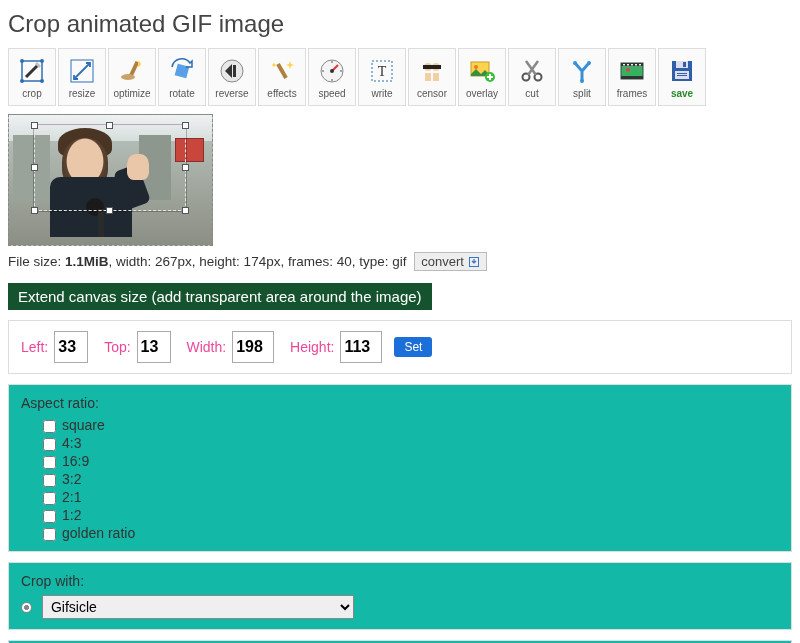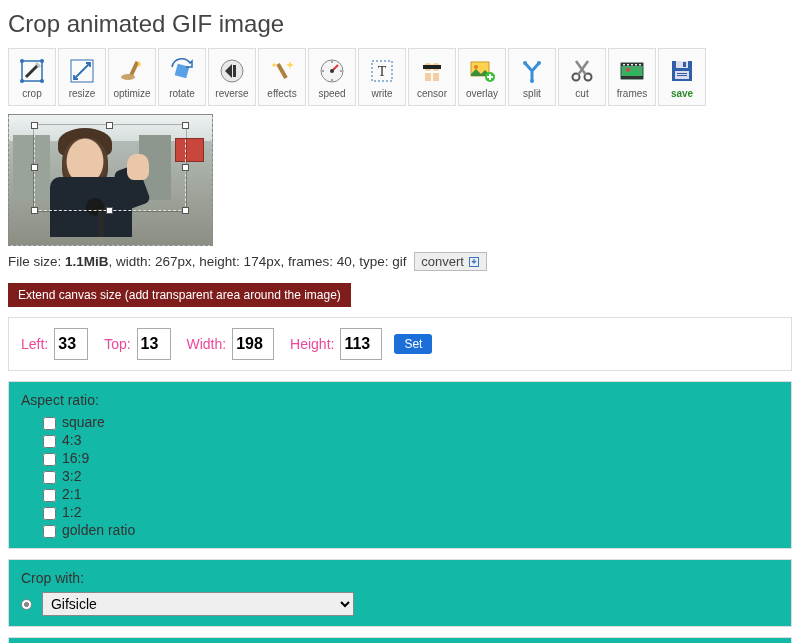--- a/index.html
+++ b/index.html
@@ -94,22 +94,22 @@
   .h-bl{bottom:-4px;left:-4px}.h-bm{bottom:-4px;left:calc(50% - 4px)}.h-br{bottom:-4px;right:-4px}
 
   .fileinfo { font-size: 13.5px; color:#333; margin-bottom: 12px;}
   .fileinfo .convert-btn {
     display:inline-block; padding:1px 6px; border:1px solid #bbb; background:#eee;
     margin-left:4px; font-size:13px; color:#444; cursor:pointer;
   }
   .fileinfo .convert-btn svg { vertical-align: -2px; }
 
   .blue-btn {
-    display:inline-block; background:#7f1d1d; color:#fff;
-    border:none; padding:5px 10px; font-size:12px; cursor:pointer;
+    display:inline-block; background:#14532d; color:#fff;
+    border:none; padding:5px 10px; font-size:15px; cursor:pointer;
   }
   .extend-box { margin-bottom:10px; }
 
   .panel {
     border:1px solid #ddd; background:#14b8a6;
     padding: 10px 12px; margin-bottom: 10px;
   }
   .panel.dims { background:#fff; }
   .dims-row { display:flex; align-items:center; gap:6px; font-size:14px;}
   .dims-row label { color:#ec4899; }
@@ -244,37 +244,37 @@
           <path d="M3 17l5-5 5 5 4-4 4 4v2H3z" fill="#3b8e3b"></path>
           <circle cx="22" cy="20" r="5" fill="#3bbf3b"></circle>
           <path d="M22 17v6M19 20h6" stroke="#fff" stroke-width="2"></path>
         </svg>
       </div>
       <div class="tool-label">overlay</div>
     </div>
     <div class="tool">
       <div class="tool-icon">
         <svg width="28" height="28" viewBox="0 0 28 28">
+          <circle cx="8" cy="20" r="3.5" fill="none" stroke="#555" stroke-width="2"></circle>
+          <circle cx="20" cy="20" r="3.5" fill="none" stroke="#555" stroke-width="2"></circle>
+          <path d="M10 18L20 4M18 18L8 4" stroke="#888" stroke-width="2.5"></path>
+        </svg>
+      </div>
+      <div class="tool-label">cut</div>
+    </div>
+    <div class="tool">
+      <div class="tool-icon">
+        <svg width="28" height="28" viewBox="0 0 28 28">
           <path d="M14 24V14l-7-8M14 14l7-8" fill="none" stroke="#3a8fd6" stroke-width="3"></path>
           <circle cx="7" cy="6" r="2" fill="#3a8fd6"></circle>
           <circle cx="21" cy="6" r="2" fill="#3a8fd6"></circle>
           <circle cx="14" cy="24" r="2" fill="#3a8fd6"></circle>
         </svg>
       </div>
       <div class="tool-label">split</div>
-    </div>
-    <div class="tool">
-      <div class="tool-icon">
-        <svg width="28" height="28" viewBox="0 0 28 28">
-          <circle cx="8" cy="20" r="3.5" fill="none" stroke="#555" stroke-width="2"></circle>
-          <circle cx="20" cy="20" r="3.5" fill="none" stroke="#555" stroke-width="2"></circle>
-          <path d="M10 18L20 4M18 18L8 4" stroke="#888" stroke-width="2.5"></path>
-        </svg>
-      </div>
-      <div class="tool-label">cut</div>
     </div>
     <div class="tool">
       <div class="tool-icon">
         <svg width="28" height="28" viewBox="0 0 28 28">
           <rect x="3" y="6" width="22" height="16" fill="#4a6" stroke="#254"></rect>
           <rect x="3" y="6" width="22" height="3" fill="#333"></rect>
           <rect x="3" y="19" width="22" height="3" fill="#333"></rect>
           <rect x="5" y="7" width="2" height="1.5" fill="#eee"></rect>
           <rect x="9" y="7" width="2" height="1.5" fill="#eee"></rect>
           <rect x="13" y="7" width="2" height="1.5" fill="#eee"></rect>

